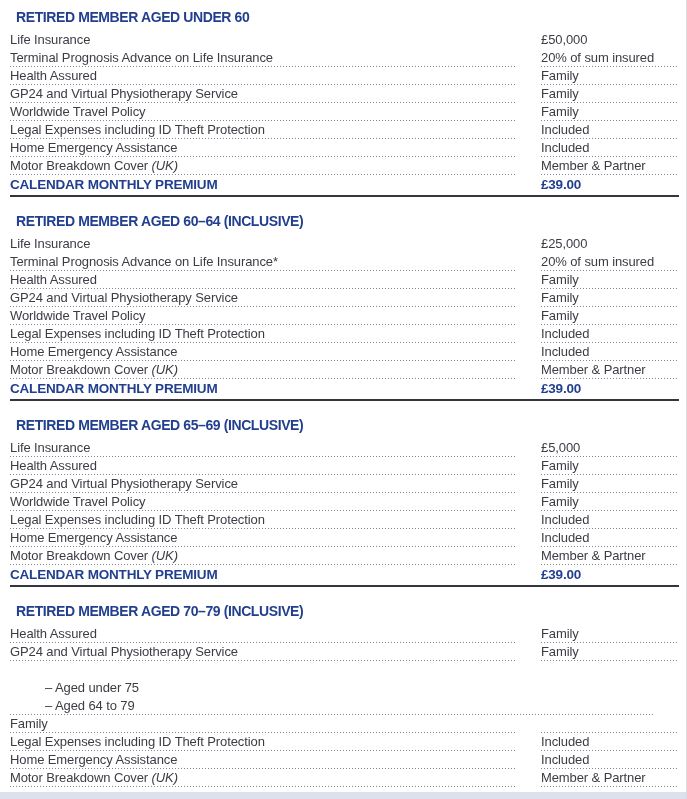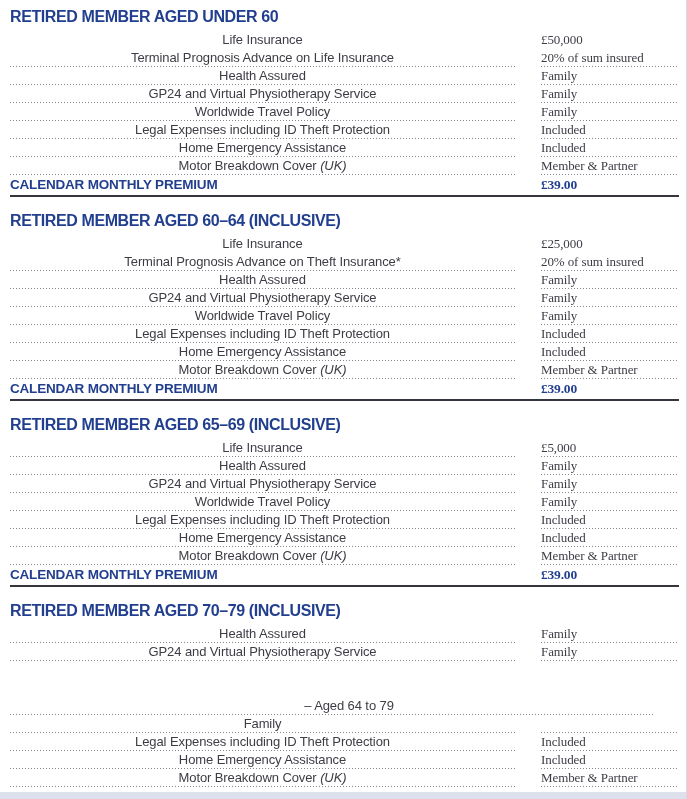--- a/index.html
+++ b/index.html
@@ -17,39 +17,39 @@
     box-sizing:border-box;
     padding:9px 7px 0 10px;
     overflow:hidden;
     background:#ffffff;
     border-right:1px solid var(--edge);
     font-family:"Liberation Sans","DejaVu Sans",sans-serif;
     color:var(--body);
   }
   .benefit-section{margin:0 0 16px 0;}
   .section-title{
-    margin:0 0 6px 0;
-    font-size:16px;line-height:16px;
+    margin:0 0 6px 6px;
+    font-size:14px;line-height:16px;
     font-weight:bold;
     letter-spacing:-0.4px;
     color:var(--navy);
     white-space:nowrap;
   }
   .section-title .t-suffix{}
   .benefit-row{
     display:flex;
     height:18px;
     font-size:13px;
     letter-spacing:-0.1px;
     line-height:18px;
     white-space:nowrap;
   }
   .cell{box-sizing:border-box;}
-  .label-cell{flex:1 1 auto;margin-right:26px;overflow:hidden;text-align:center;}
-  .value-cell{flex:0 0 138px;width:138px;font-family:Liberation Serif, serif;}
+  .label-cell{flex:1 1 auto;margin-right:26px;overflow:hidden;}
+  .value-cell{flex:0 0 138px;width:138px;}
   .benefit-row.dotted .cell{
     background-image:repeating-linear-gradient(to right,var(--dots) 0 1px,transparent 1px 3px);
     background-position:left bottom;
     background-size:100% 1.4px;
     background-repeat:no-repeat;
   }
   .benefit-row.indent .label-cell{padding-left:35px;}
   .lbl-italic,.label-cell .it{font-style:italic;}
   .premium-row{
     display:flex;
@@ -57,21 +57,21 @@
     padding-top:3px;
     line-height:14px;
     font-size:13.5px;
     font-weight:bold;
     letter-spacing:-0.2px;
     color:var(--navy);
     border-bottom:2px solid var(--rule);
     white-space:nowrap;
   }
   .premium-label{flex:1 1 auto;margin-right:26px;}
-  .premium-value{flex:0 0 138px;width:138px;font-family:Liberation Serif, serif;}
+  .premium-value{flex:0 0 138px;width:138px;}
   .page-bottom-strip{
     position:absolute;left:0;right:0;bottom:0;
     height:7px;background:var(--strip);z-index:2;
   }
 </style>
 </head>
 <body>
 
 <div class="page">
   <div id="sections-root">
@@ -126,21 +126,21 @@
 
   <section class="benefit-section">
     <h2 class="section-title"><span class="t-main">RETIRED MEMBER AGED 60–64 </span><span class="t-suffix">(INCLUSIVE)</span></h2>
     <div class="rows">
   <div class="benefit-row">
     <div class="cell label-cell"><span class="lbl">Life Insurance</span><span class="lbl-italic"></span></div>
     <div class="cell value-cell"><span class="val">£25,000</span></div>
   </div>
 
   <div class="benefit-row dotted">
-    <div class="cell label-cell"><span class="lbl">Terminal Prognosis Advance on Theft Insurance*</span><span class="lbl-italic"></span></div>
+    <div class="cell label-cell"><span class="lbl">Terminal Prognosis Advance on Life Insurance*</span><span class="lbl-italic"></span></div>
     <div class="cell value-cell"><span class="val">20% of sum insured</span></div>
   </div>
 
   <div class="benefit-row dotted">
     <div class="cell label-cell"><span class="lbl">Health Assured</span><span class="lbl-italic"></span></div>
     <div class="cell value-cell"><span class="val">Family</span></div>
   </div>
 
   <div class="benefit-row dotted">
     <div class="cell label-cell"><span class="lbl">GP24 and Virtual Physiotherapy Service</span><span class="lbl-italic"></span></div>
@@ -228,20 +228,21 @@
   <div class="benefit-row dotted">
     <div class="cell label-cell"><span class="lbl">GP24 and Virtual Physiotherapy Service</span><span class="lbl-italic"></span></div>
     <div class="cell value-cell"><span class="val">Family</span></div>
   </div>
 
   <div class="benefit-row">
     <div class="cell value-cell"><span class="val"></span></div>
   </div>
 
   <div class="benefit-row indent">
+    <div class="cell label-cell"><span class="lbl">– Aged under 75</span><span class="lbl-italic"></span></div>
   </div>
 
   <div class="benefit-row dotted indent">
     <div class="cell label-cell"><span class="lbl">– Aged 64 to 79</span><span class="lbl-italic"></span></div>
   </div>
 
   <div class="benefit-row dotted">
     <div class="cell label-cell"><span class="lbl">Family</span><span class="lbl-italic"></span></div>
     <div class="cell value-cell"><span class="val"></span></div>
   </div>

